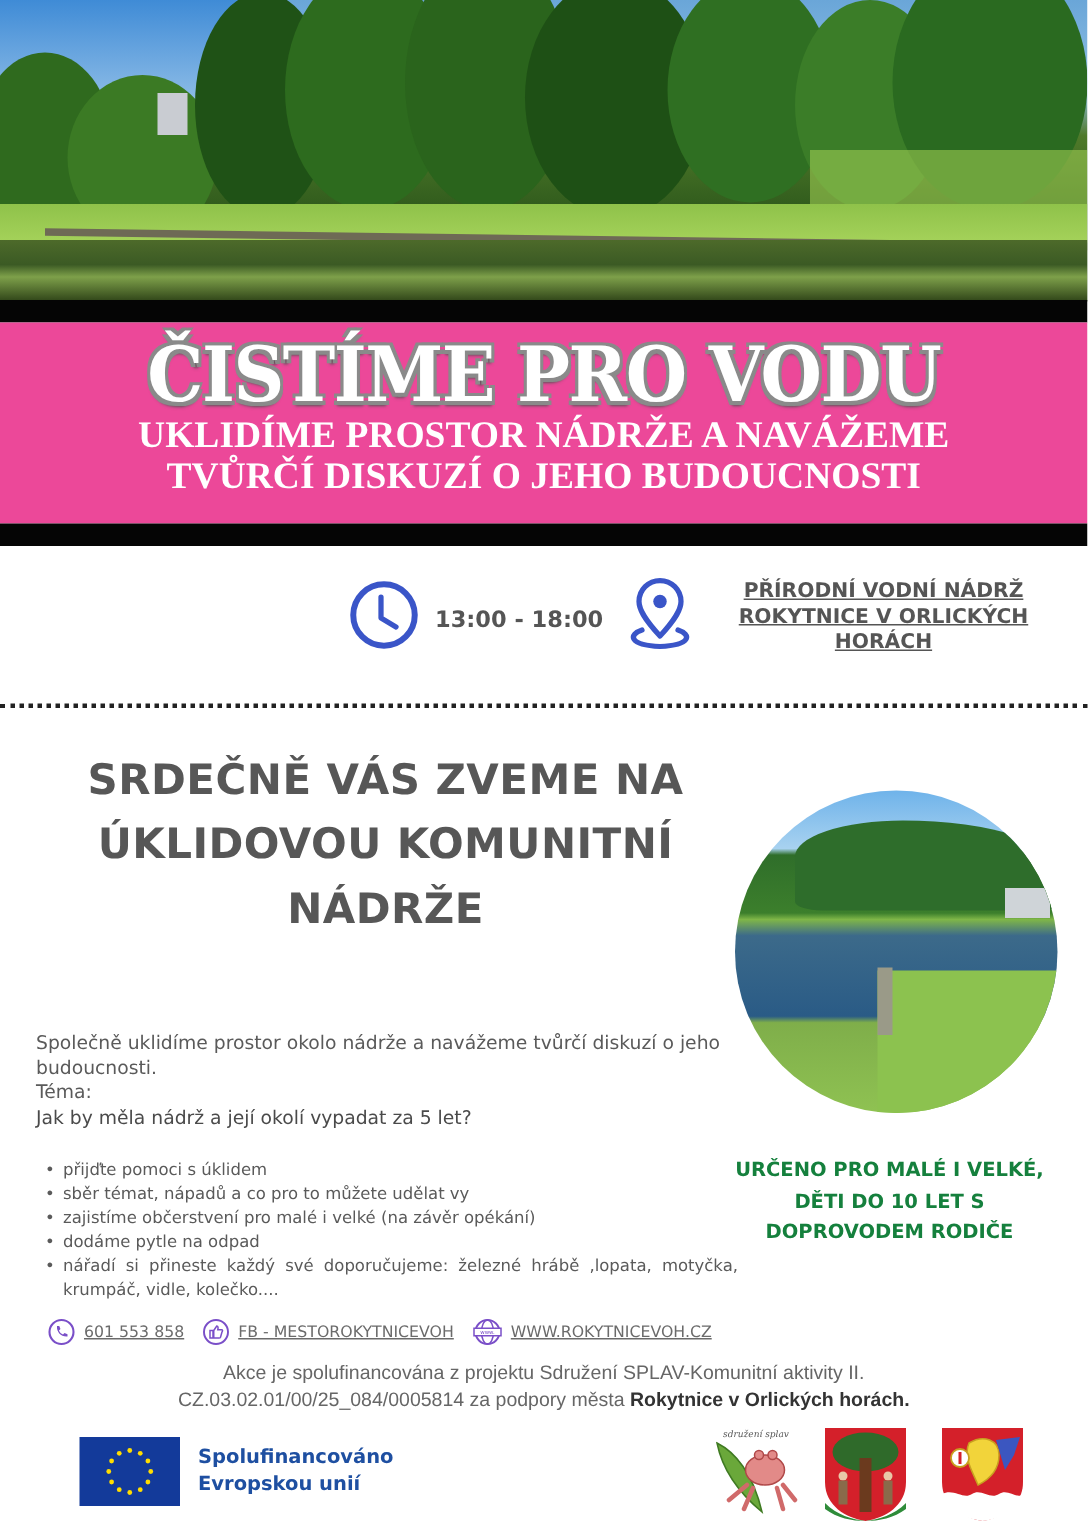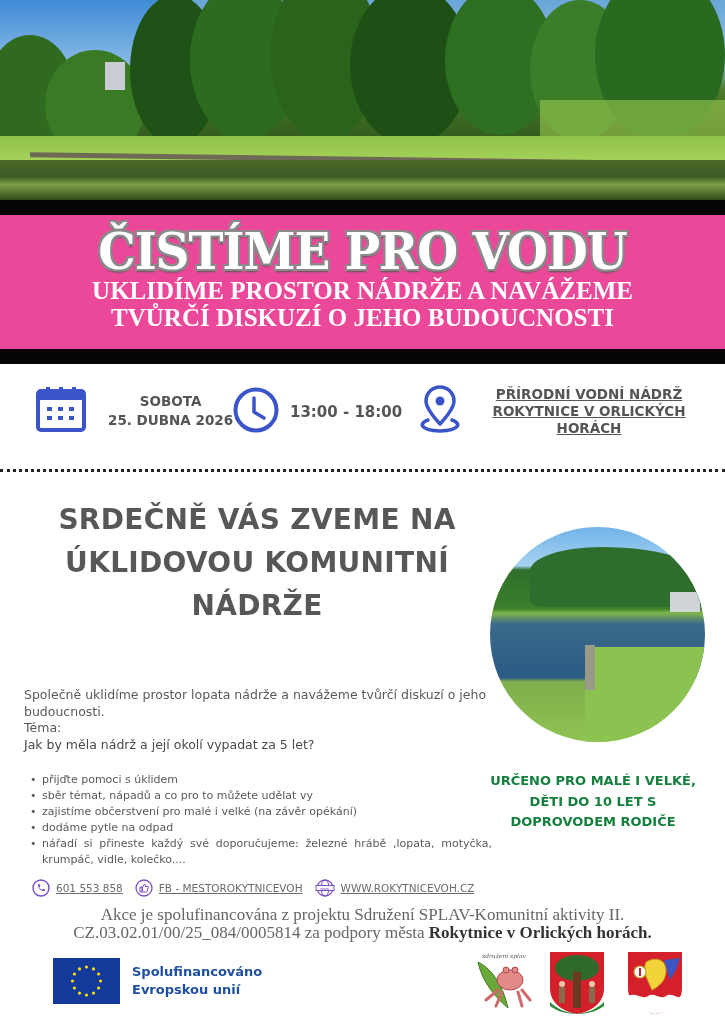--- a/index.html
+++ b/index.html
@@ -86,21 +86,21 @@
   .contacts {
     position: absolute; left: 32px; top: 877px; width: 680px; height: 22px; display: flex; align-items: center;
     font-family: "DejaVu Sans", sans-serif; font-size: 10.5px; color: #6b6b6b;
   }
   .contact { display: flex; align-items: center; margin-right: 12px; }
   .contact a { color: #6b6b6b; text-decoration: underline; margin-left: 6px; }
   .contact svg { display: block; }
 
   .funding {
     position: absolute; left: 20px; top: 906px; width: 685px; text-align: center;
-    font-family: Liberation Serif, serif; font-size: 17px; line-height: 17.5px; color: #666;
+    font-family: Liberation Sans, sans-serif; font-size: 13px; line-height: 17.5px; color: #666;
   }
   .funding b { color: #333; }
 
   
   .eu-logo { position: absolute; left: 53px; top: 958px; display: flex; align-items: center; }
   .eu-flag { width: 67px; height: 46px; background: #133a9a; position: relative; }
   .eu-text { margin-left: 12px; font-family: "DejaVu Sans", sans-serif; font-weight: bold; font-size: 13px; line-height: 18px; color: #1e4fa1; }
 
   .logo { position: absolute; top: 950px; }
   .logo-frog { left: 472px; width: 60px; height: 62px; }
@@ -132,41 +132,20 @@
 
 <div class="band-black-top"></div>
 <div class="band-blue">
   <div class="title-main">ČISTÍME PRO VODU</div>
   <div class="title-sub">UKLIDÍME PROSTOR NÁDRŽE A  NAVÁŽEME</div>
   <div class="title-sub">TVŮRČÍ DISKUZÍ O JEHO BUDOUCNOSTI</div>
 </div>
 <div class="band-black-bottom"></div>
 
 <div class="info-row">
-  <div class="info-item info-date">
-    <span>
-      <svg width="50" height="46" viewBox="0 0 50 46">
-        <rect x="2" y="5" width="46" height="39" rx="3" fill="none" stroke="#3a55c8" stroke-width="4"></rect>
-        <rect x="2" y="5" width="46" height="9" fill="#3a55c8"></rect>
-        <rect x="10" y="1" width="4" height="8" fill="#3a55c8"></rect>
-        <rect x="23" y="1" width="4" height="8" fill="#3a55c8"></rect>
-        <rect x="36" y="1" width="4" height="8" fill="#3a55c8"></rect>
-        <rect x="11" y="21" width="5" height="4" fill="#3a55c8"></rect>
-        <rect x="22" y="21" width="5" height="4" fill="#3a55c8"></rect>
-        <rect x="33" y="21" width="5" height="4" fill="#3a55c8"></rect>
-        <rect x="11" y="30" width="5" height="4" fill="#3a55c8"></rect>
-        <rect x="22" y="30" width="5" height="4" fill="#3a55c8"></rect>
-        <rect x="33" y="30" width="5" height="4" fill="#3a55c8"></rect>
-      </svg>
-    </span>
-    <div class="info-text date-text">
-      <div>SOBOTA</div>
-      <div>25. DUBNA 2026</div>
-    </div>
-  </div>
 
   <div class="info-item info-time">
     <span>
       <svg width="48" height="48" viewBox="0 0 48 48">
         <circle cx="24" cy="24" r="20.5" fill="none" stroke="#3a55c8" stroke-width="4"></circle>
         <polyline points="22,12 22,26 32,32" fill="none" stroke="#3a55c8" stroke-width="3.5" stroke-linecap="round" stroke-linejoin="round"></polyline>
       </svg>
     </span>
     <div class="info-text time-text">13:00 - 18:00</div>
   </div>
@@ -196,21 +175,21 @@
 </div>
 
 <div class="circle-photo">
   <div class="trees"></div>
   <div class="house"></div>
   <div class="grass"></div>
   <div class="wall"></div>
 </div>
 
 <div class="body-text">
-  <div>Společně uklidíme prostor lopata nádrže a navážeme tvůrčí diskuzí o jeho budoucnosti.</div>
+  <div>Společně uklidíme prostor okolo nádrže a navážeme tvůrčí diskuzí o jeho budoucnosti.</div>
   <div>Téma:</div>
   <div class="q">Jak by měla nádrž a její okolí vypadat za 5 let?</div>
 </div>
 
 <ul class="bullets">
   <li>přijďte pomoci s úklidem</li>
   <li>sběr témat, nápadů a co pro to můžete udělat vy</li>
   <li>zajistíme občerstvení pro malé i velké (na závěr opékání)</li>
   <li>dodáme pytle na odpad</li>
   <li>nářadí si přineste každý své doporučujeme: železné hrábě ,lopata, motyčka, krumpáč, vidle, kolečko....</li>

